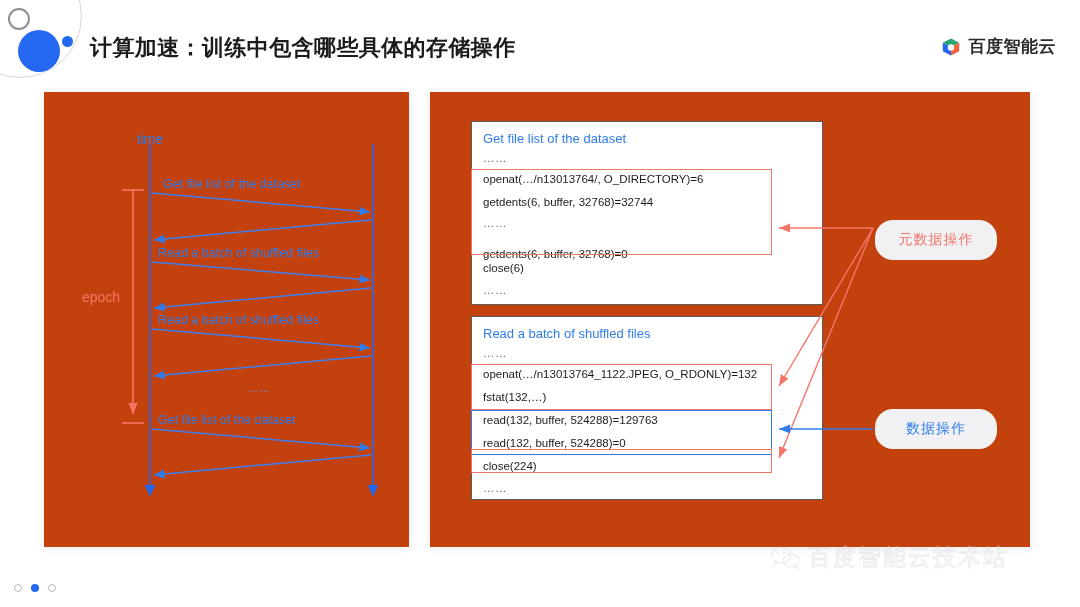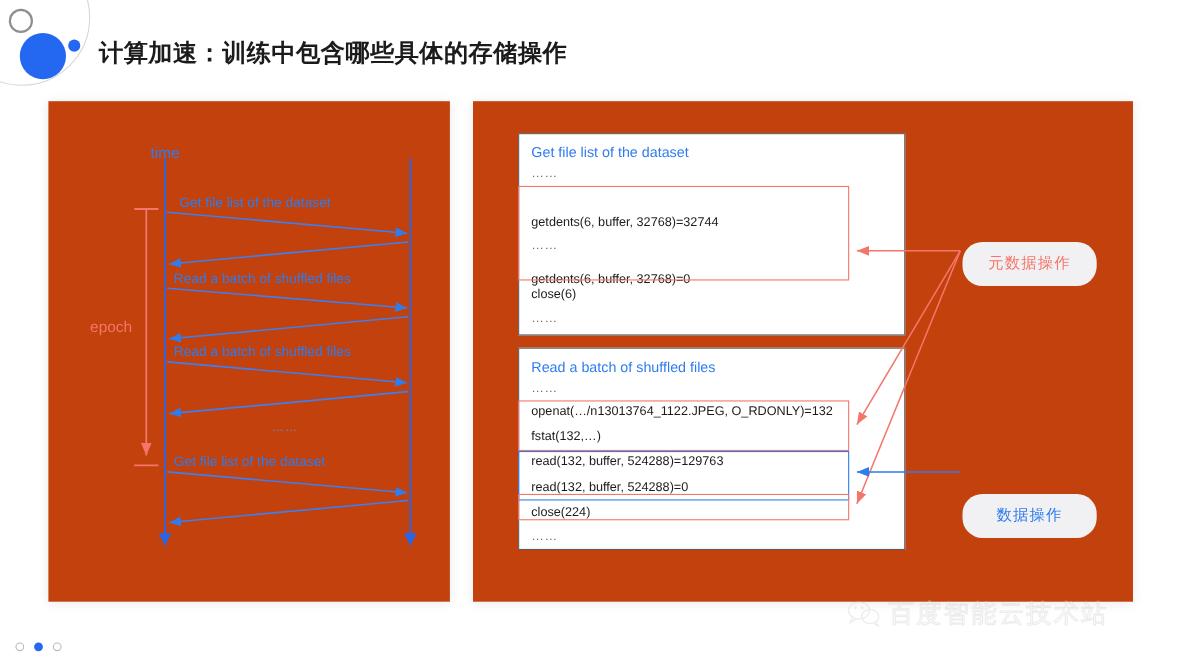--- a/index.html
+++ b/index.html
@@ -98,21 +98,21 @@
 
   
   .pill {
     position: absolute;
     background: #f1f1f3;
     border-radius: 18px;
     display: flex; align-items: center; justify-content: center;
     font-size: 14px; letter-spacing: 1px;
   }
   #pill-meta { left: 875px; top: 208px; width: 122px; height: 40px; color: #f4766a; margin-top: 12px; }
-  #pill-data { left: 875px; top: 409px; width: 122px; height: 40px; color: #2f7ced; margin-top: 40px; }
+  #pill-data { left: 875px; top: 409px; width: 122px; height: 40px; color: #2f7ced; }
 
   
   .watermark {
     position: absolute; left: 770px; top: 542px;
     display: flex; align-items: center; gap: 8px;
     opacity: .40;
   }
   .wm-text {
     font-size: 23px; color: #ffffff; font-weight: normal; letter-spacing: 2px;
     -webkit-text-stroke: 1px #d2d2d6;
@@ -130,20 +130,29 @@
 
 <div id="slide">
 
   <div class="orn-arc"></div>
   <div class="orn-ring"></div>
   <div class="orn-dot-big"></div>
   <div class="orn-dot-small"></div>
 
   <div class="slide-title">计算加速：训练中包含哪些具体的存储操作</div>
 
+  <div class="brand">
+    <svg width="22" height="22" viewBox="0 0 24 24">
+      <path d="M12 2.6 L21 7.3 L12 12 L3 7.3 Z" fill="#2ba471"></path>
+      <path d="M3 7.3 L12 12 L12 21.4 L3 16.7 Z" fill="#2468f2"></path>
+      <path d="M21 7.3 L12 12 L12 21.4 L21 16.7 Z" fill="#f0643c"></path>
+      <circle cx="12" cy="12.6" r="3.5" fill="#ffffff"></circle>
+    </svg>
+    <span class="brand-text">百度智能云</span>
+  </div>
 
   <div class="card" id="card-left">
     <svg class="seq-svg" width="365" height="455">
       <defs>
         <marker id="ah-blue-r" markerWidth="8" markerHeight="8" refX="7" refY="3" orient="auto">
           <path d="M0,0 L7,3 L0,6 Z" fill="#2f7ced"></path>
         </marker>
         <marker id="ah-blue-l" markerWidth="8" markerHeight="8" refX="7" refY="3" orient="auto">
           <path d="M0,0 L7,3 L0,6 Z" fill="#2f7ced"></path>
         </marker>
@@ -190,20 +199,21 @@
 
       <text x="215" y="300" font-family="Liberation Sans, sans-serif" font-size="11" fill="#5b93ef" text-anchor="middle" letter-spacing="1">……</text>
     </svg>
   </div>
 
   <div class="card" id="card-right"></div>
 
   <div class="codebox" id="box-meta">
     <div class="box-title">Get file list of the dataset</div>
     <div class="dots-line" style="top:30px">……</div>
+    <div class="code-line" style="top:51px">openat(…/n13013764/, O_DIRECTORY)=6</div>
     <div class="code-line" style="top:74px">getdents(6, buffer, 32768)=32744</div>
     <div class="dots-line" style="top:95px">……</div>
     <div class="code-line" style="top:126px">getdents(6, buffer, 32768)=0</div>
     <div class="code-line" style="top:140px">close(6)</div>
     <div class="dots-line" style="top:162px">……</div>
   </div>
 
   <div class="hl hl-red" style="left:471px; top:169px; width:301px; height:86px;"></div>
 
   <div class="codebox" id="box-data">

